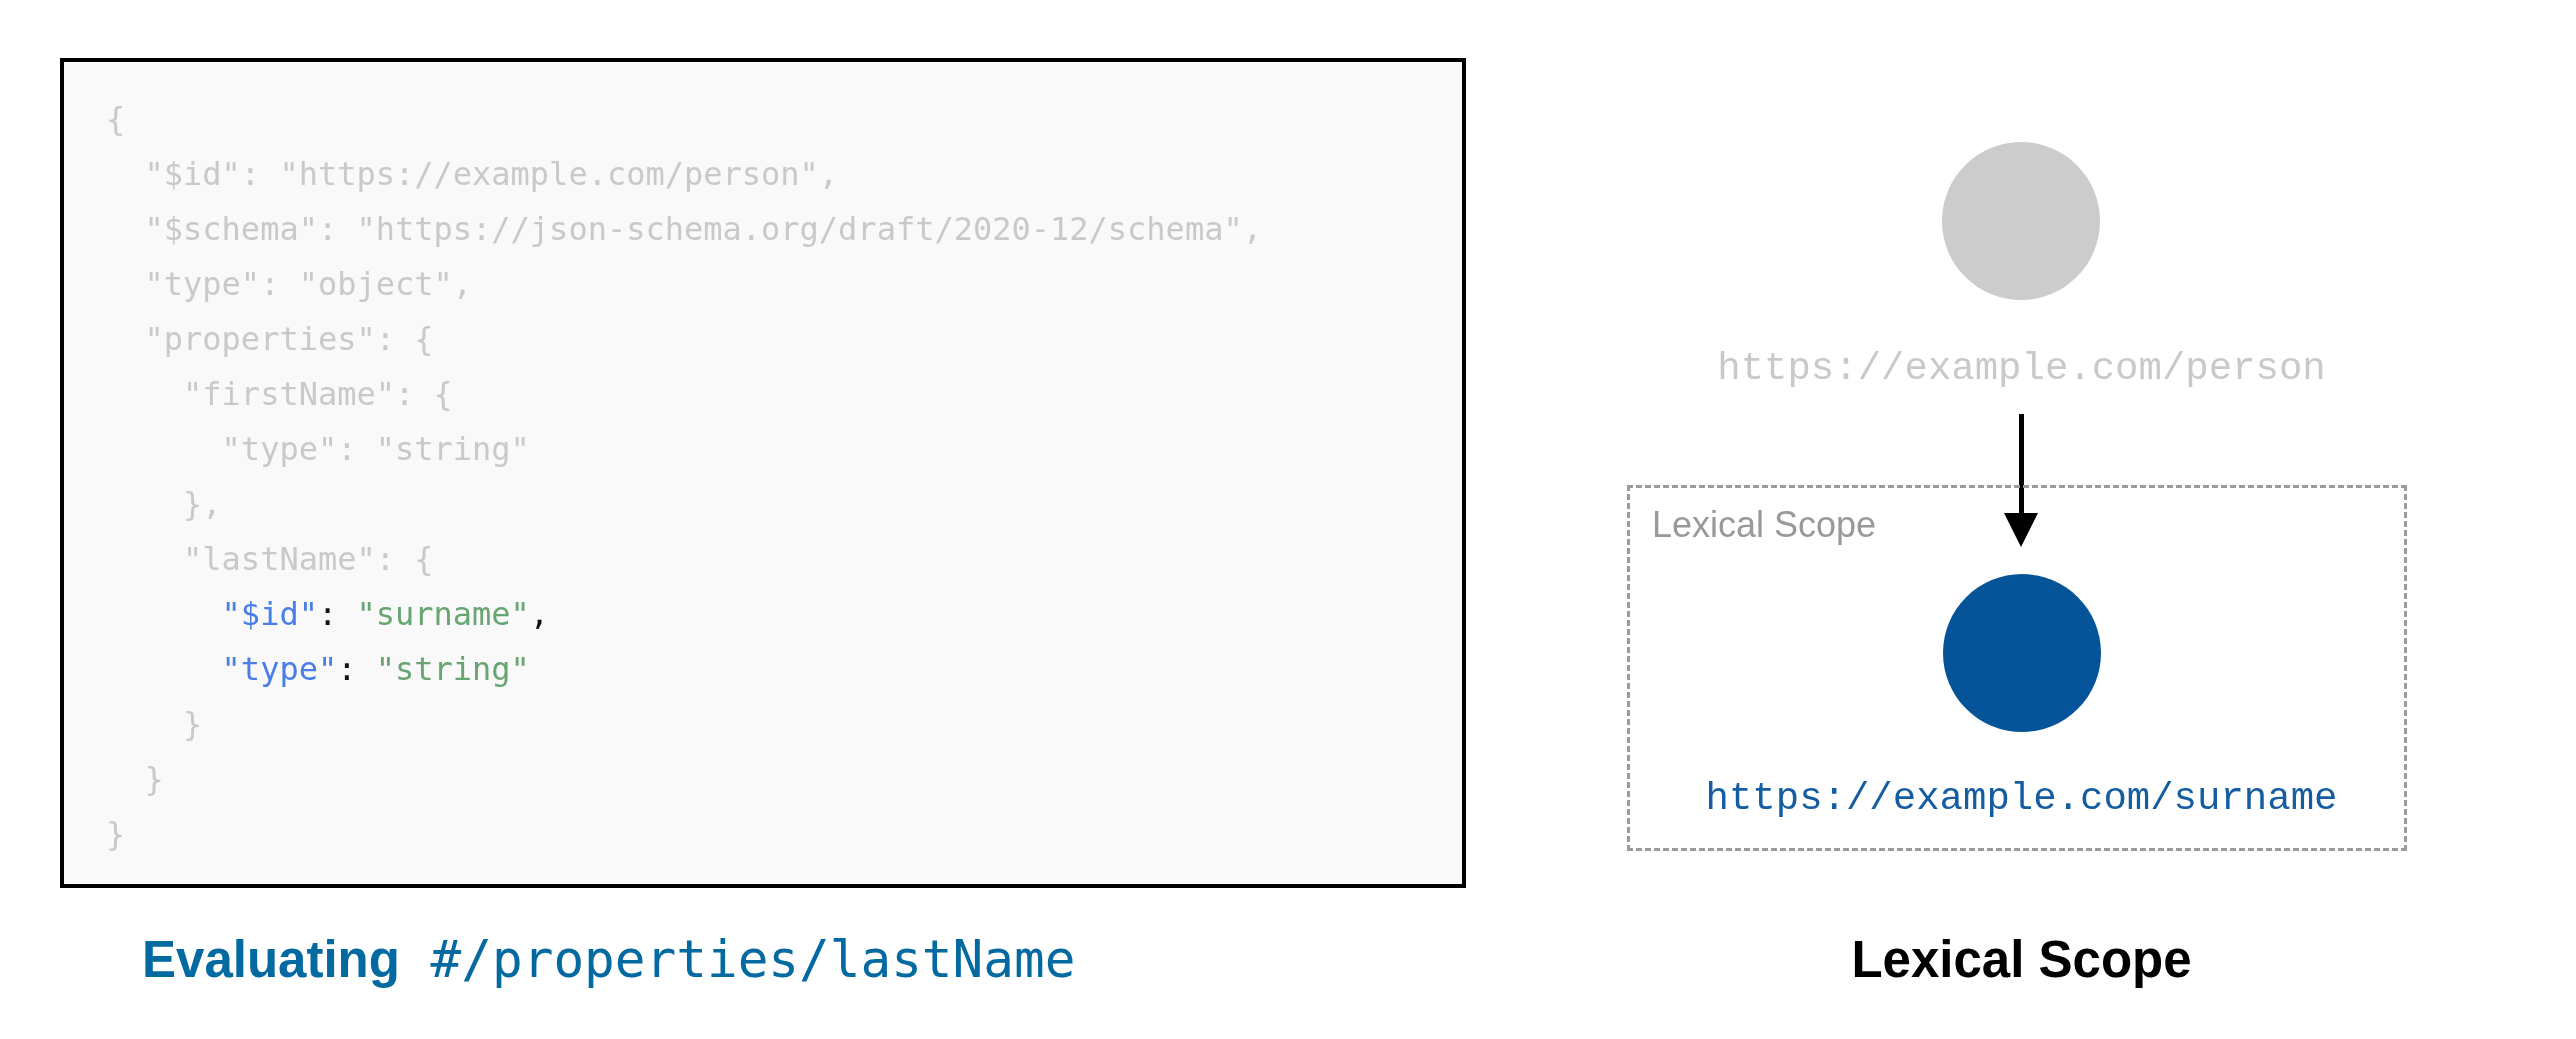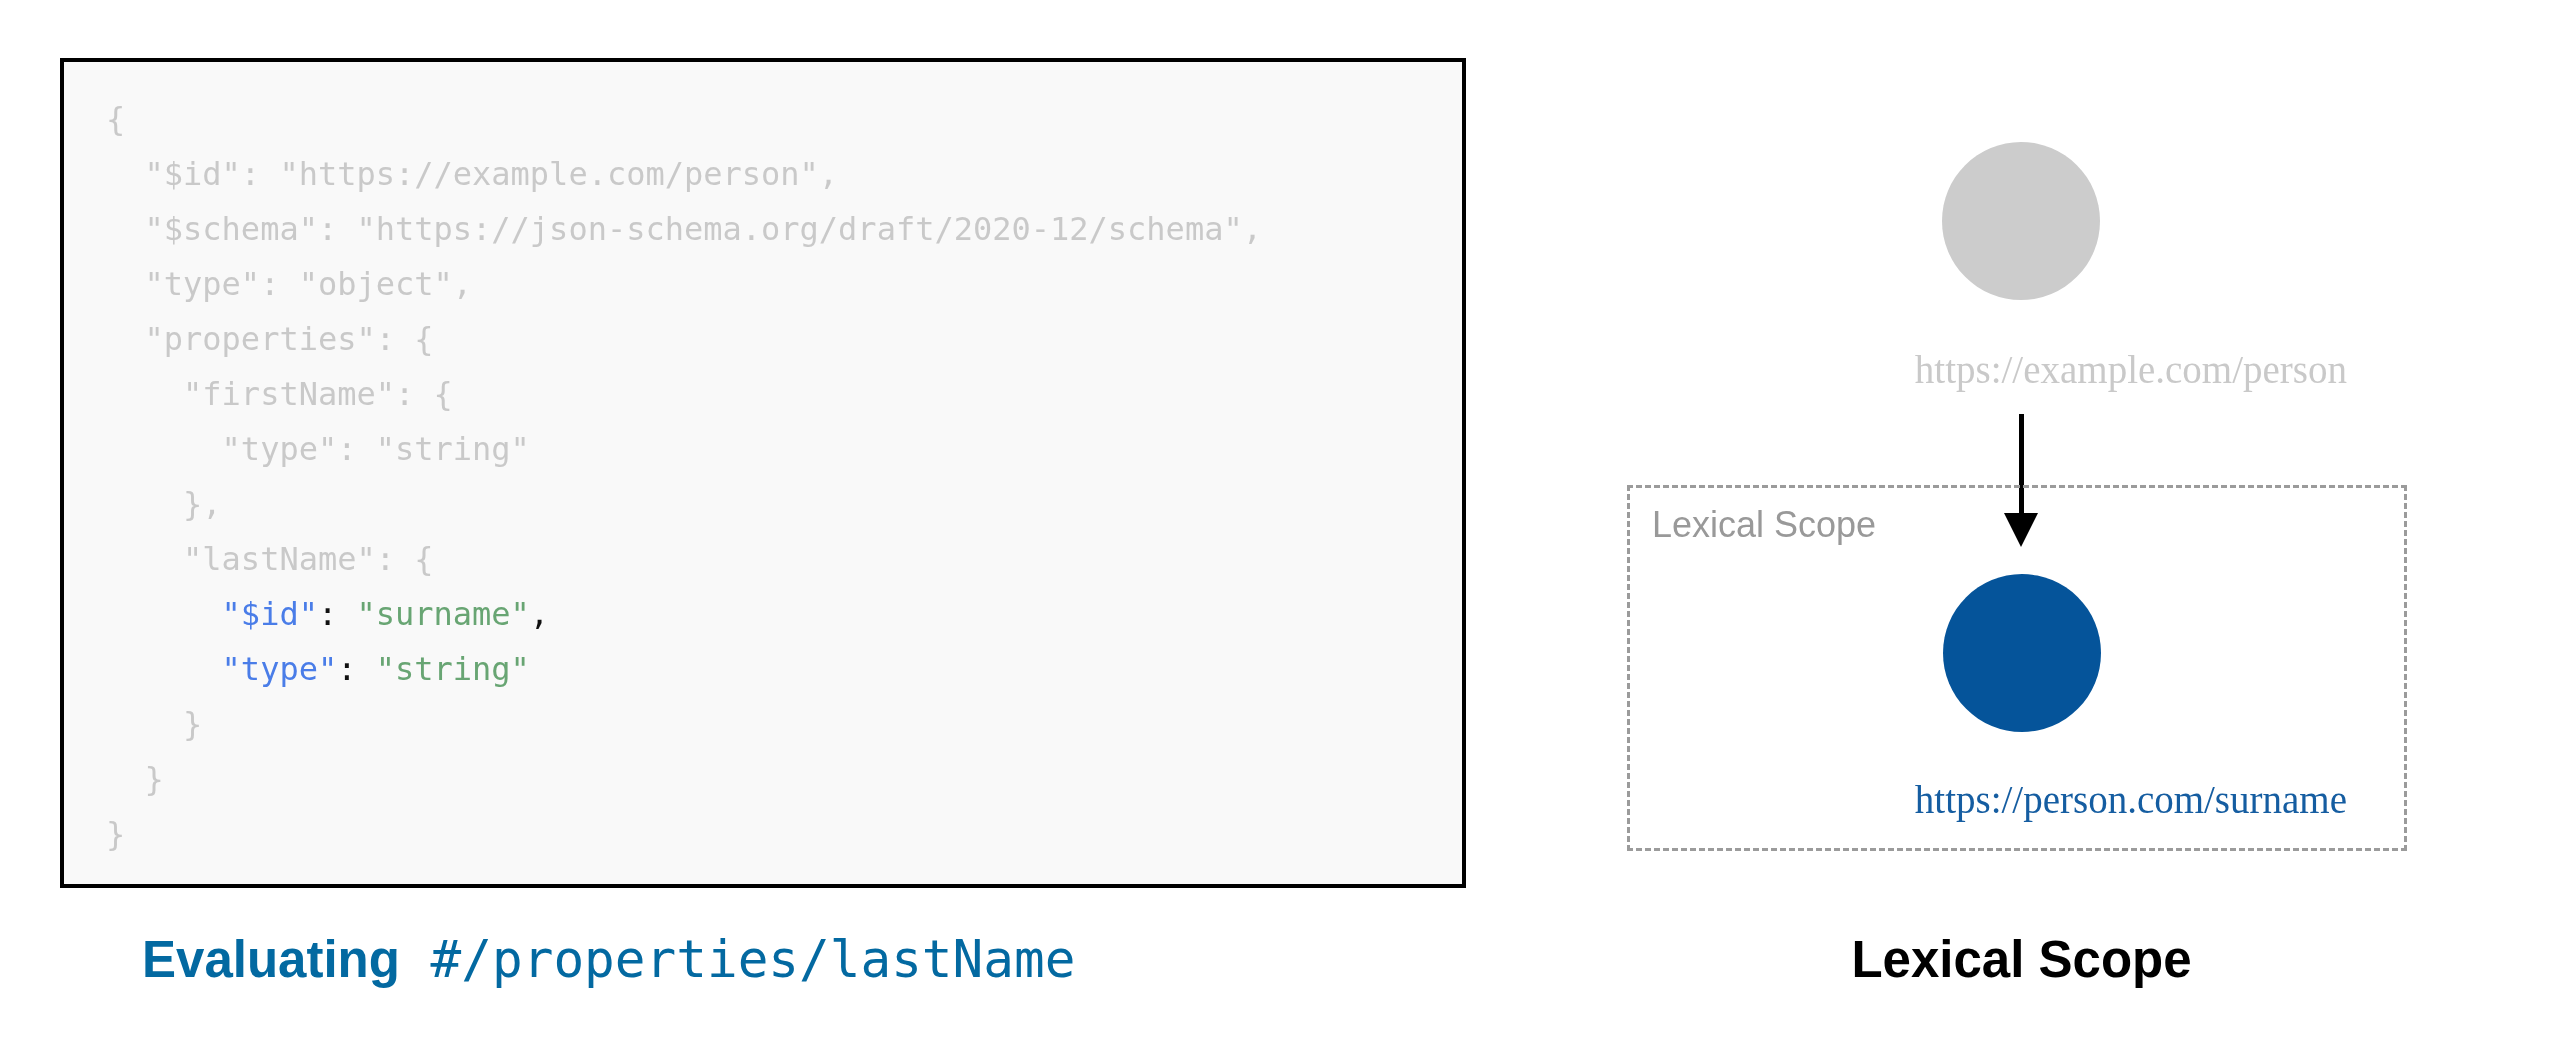--- a/index.html
+++ b/index.html
@@ -85,24 +85,24 @@
     top: 142px;
     background: #cccccc;
   }
   .circle-child {
     left: 1943px;
     top: 574px;
     background: #05549a;
   }
   .url-label {
     position: absolute;
-    left: 1560px;
+    left: 1628px;
     width: 787px;
-    text-align: right;
-    font-family: Liberation Serif, serif;
+    text-align: center;
+    font-family: Liberation Mono, monospace;
     font-size: 39px;
     line-height: 45px;
     white-space: nowrap;
   }
   .url-parent {
     top: 347px;
     color: #c9c9c9;
   }
   .url-child {
     top: 777px;
@@ -162,16 +162,16 @@
 
 <div class="arrow-shaft"></div>
 <div class="arrow-head"></div>
 
 <div class="scope-box">
   <div class="scope-box-label">Lexical Scope</div>
 </div>
 
 <div class="circle circle-child"></div>
 
-<div class="url-label url-child">https://person.com/surname</div>
+<div class="url-label url-child">https://example.com/surname</div>
 
 <div class="caption-right">Lexical Scope</div>
 
 
 </body></html>

